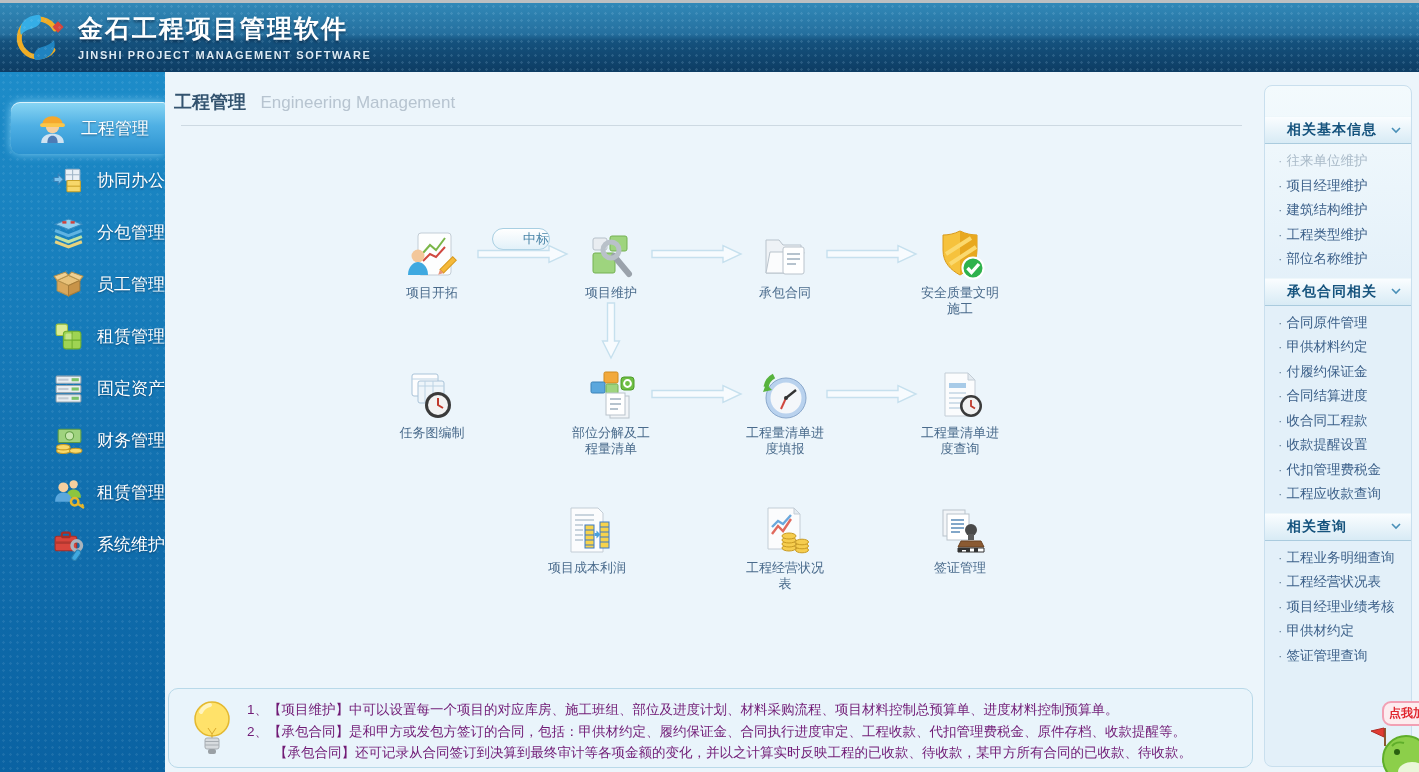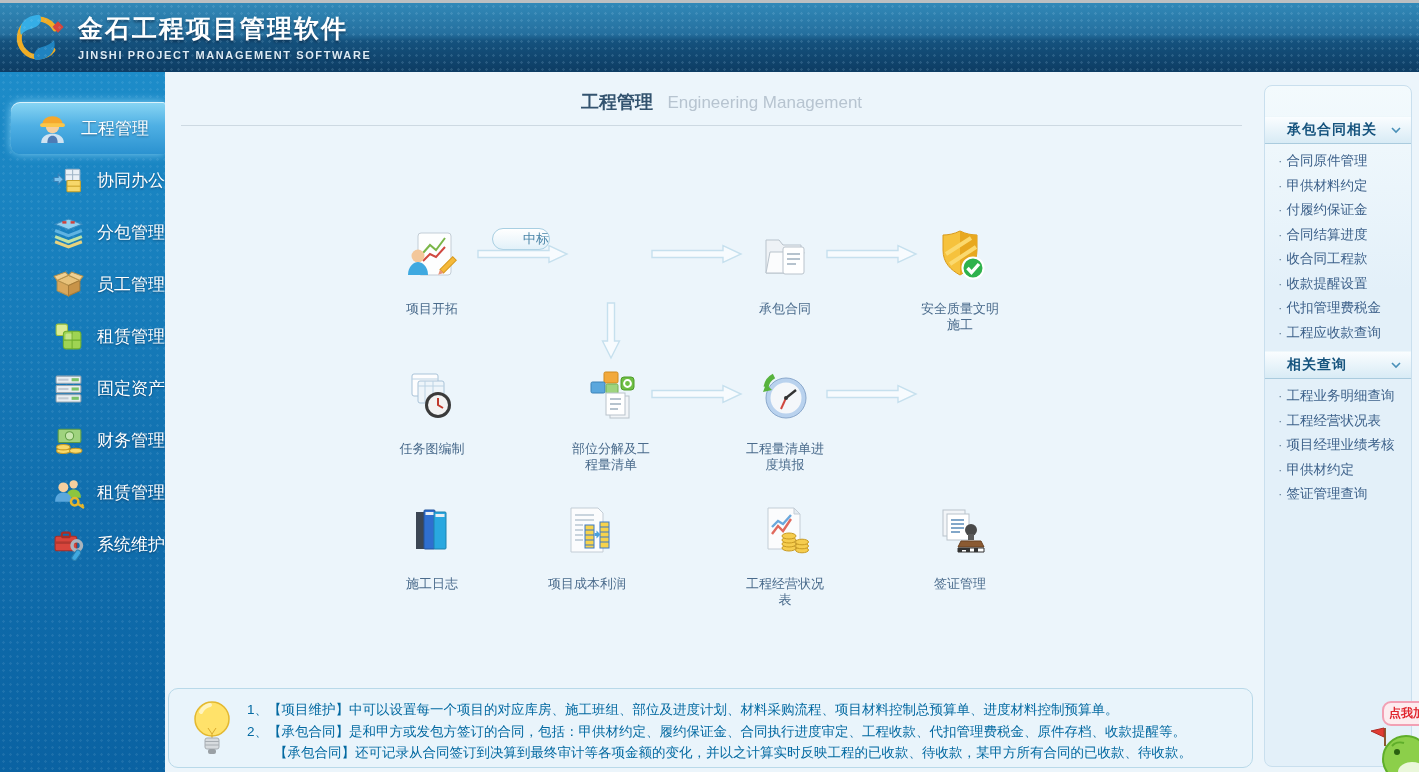--- a/index.html
+++ b/index.html
@@ -29,29 +29,29 @@
   .nav-item{position:relative;height:52px;display:flex;align-items:center;padding-left:52px;cursor:pointer;}
   .nav-item .nicon{width:33px;height:33px;margin-right:12px;flex:none;}
   .nav-label{font-size:17px;color:#fff;text-shadow:0 1px 2px rgba(0,30,60,.5);white-space:nowrap;}
   .nav-item.active{margin-left:11px;padding-left:25px;border-radius:9px 2px 2px 9px;
     background:linear-gradient(180deg,#8ad6f4 0%,#4fb0e4 45%,#2b92d0 100%);
     box-shadow:0 0 10px rgba(140,215,250,.9), inset 0 1px 0 rgba(255,255,255,.7);}
 
   
   .main{position:absolute;left:165px;top:72px;right:0;bottom:0;background:#ecf5fb;}
   .content{position:absolute;left:0;top:0;width:1093px;bottom:0;}
-  .page-head{padding:18px 0 0 20px;text-align:center;}
+  .page-head{padding:18px 0 0 9px;}
   .page-title{display:inline;font-size:18px;font-weight:bold;color:#33536f;}
   .page-sub{font-size:17px;color:#b7c4d0;margin-left:10px;}
   .divider{height:1px;background:#cdd9e2;margin:11px 16px 0 16px;}
 
   .flow{position:absolute;inset:0;}
   .fnode{position:absolute;width:88px;text-align:center;cursor:pointer;}
   .fnode svg{width:54px;height:54px;display:block;margin:0 auto;}
-  .flabel{margin-top:19px;font-size:13px;line-height:16px;color:#4a6b8c;}
+  .flabel{margin-top:3px;font-size:13px;line-height:16px;color:#4a6b8c;}
   .arrow{position:absolute;}
   .badge{position:absolute;left:327px;top:156px;width:56px;height:20px;line-height:20px;text-align:right;
     background:linear-gradient(#ffffff,#e2f1f9);border:1px solid #a8cfe2;border-radius:11px;
     font-size:13px;color:#4a85a8;}
 
   
   .side-panel{position:absolute;top:13px;right:7px;width:148px;bottom:5px;box-sizing:border-box;
     background:linear-gradient(180deg,#f3fafd,#e3f0f9 30%,#e3f0f9);
     border:1px solid #c9dfee;border-radius:8px;padding-top:30px;}
   .sp-head{height:26px;display:flex;align-items:center;justify-content:space-between;
@@ -64,21 +64,21 @@
   .sp-item{height:24.5px;line-height:24.5px;padding-left:13px;font-size:13.5px;color:#3d618a;
     cursor:pointer;white-space:nowrap;}
   .sp-item::before{content:"·";margin-right:4px;color:#6a86a0;}
   .sp-item.dim{color:#a9bac8;}
   .sp-item.dim::before{color:#a9bac8;}
 
   
   .note-panel{position:absolute;left:3px;top:616px;width:1085px;height:80px;box-sizing:border-box;
     background:#e9f4fb;border:1px solid #b9d9e9;border-radius:10px;padding:10px 10px 0 78px;}
   .bulb{position:absolute;left:20px;top:8px;width:46px;height:64px;}
-  .note-line{font-size:13.5px;line-height:21.5px;color:#0369a1;white-space:nowrap;}
+  .note-line{font-size:13.5px;line-height:21.5px;color:#701a75;white-space:nowrap;}
   .note-line.indent{padding-left:27px;}
 
   
   .mascot{position:absolute;right:-13px;bottom:-10px;width:76px;z-index:40;cursor:pointer;}
   .mascot-bubble{display:inline-block;background:#fdecef;border:2px solid #f2a0b4;border-radius:9px;
     color:#e0262e;font-weight:bold;font-size:12px;padding:2px 5px;margin-left:26px;white-space:nowrap;}
   .mascot-body svg{display:block;margin-left:12px;}
 </style>
 </head>
 <body>
@@ -233,20 +233,30 @@
             <g transform="rotate(45 41 39)">
                 <rect x="38.5" y="27" width="5" height="18" fill="#f5b93a" stroke="#d89a1c"></rect>
                 <path d="M38.5 45 l2.5 5 2.5 -5 z" fill="#e8937a"></path>
               </g>
             <circle cx="13" cy="28" r="6.5" fill="#f3c79a"></circle>
             <path d="M3 47 c0 -9 6 -13 10 -13 s10 4 10 13 z" fill="#3fa9e0"></path>
           </svg>
           <div class="flabel">项目开拓</div>
         </div>
 
+        <div class="fnode" style="left:402px;top:156px;">
+          <svg viewBox="0 0 54 54">
+            <rect x="9" y="10" width="14" height="12" rx="2" fill="#e9edf1" stroke="#b7c1ca"></rect>
+            <rect x="26" y="8" width="17" height="15" rx="2" fill="#9ed47e" stroke="#74b153"></rect>
+            <rect x="9" y="25" width="22" height="20" rx="2" fill="#9ed47e" stroke="#74b153"></rect>
+            <path d="M45 46 L30 28" stroke="#9aa2ab" stroke-width="6" stroke-linecap="round"></path>
+            <circle cx="27" cy="22" r="8" fill="none" stroke="#b9c1c9" stroke-width="5"></circle>
+          </svg>
+          <div class="flabel">项目维护</div>
+        </div>
 
         <div class="fnode" style="left:576px;top:156px;">
           <svg viewBox="0 0 54 54">
             <path d="M8 12 h13 l4 5 h18 v28 h-35 z" fill="#eef2f6" stroke="#b9c3cc"></path>
             <path d="M8 45 l4 -21 h34 l-4 21 z" fill="#fbfcfd" stroke="#b9c3cc"></path>
             <rect x="25" y="19" width="21" height="27" rx="2" fill="#ffffff" stroke="#b9c3cc"></rect>
             <path d="M29 26 h13 M29 31 h13 M29 36 h9" stroke="#9fb0bf" stroke-width="1.6"></path>
           </svg>
           <div class="flabel">承包合同</div>
         </div>
@@ -317,42 +327,44 @@
             <circle cx="28" cy="30" r="15.5" fill="#f4f7fa"></circle>
             <path d="M28 30 L38 22" stroke="#333" stroke-width="2.4"></path>
             <path d="M28 30 L23 41" stroke="#d0483f" stroke-width="2"></path>
             <circle cx="28" cy="30" r="2" fill="#333"></circle>
             <path d="M16 8 a15 15 0 0 0 -8 11" fill="none" stroke="#58b33e" stroke-width="5"></path>
             <path d="M5 24 l3 -8 6 6 z" fill="#58b33e"></path>
           </svg>
           <div class="flabel">工程量清单进度填报</div>
         </div>
 
+        <div class="fnode" style="left:751px;top:296px;">
+          <svg viewBox="0 0 54 54">
+            <path d="M12 5 h23 l7 7 v36 h-30 z" fill="#fbfcfd" stroke="#c3cdd6"></path>
+            <path d="M35 5 l7 7 h-7 z" fill="#e4ebf1" stroke="#c3cdd6"></path>
+            <rect x="16" y="15" width="17" height="5" fill="#a8cbe8"></rect>
+            <path d="M16 25 h17 M16 30 h17 M16 35 h17 M16 40 h17" stroke="#c3d5e4" stroke-width="1.4"></path>
+            <circle cx="38" cy="38" r="11" fill="#3a3a3a"></circle>
+            <circle cx="38" cy="38" r="8.5" fill="#f2f2f2"></circle>
+            <path d="M38 32 v6 l4 2.5" stroke="#c0392b" stroke-width="1.8" fill="none"></path>
+          </svg>
+          <div class="flabel">工程量清单进度查询</div>
+        </div>
 
         <div class="arrow" style="left:486px;top:312px;">
           <svg width="92" height="20" viewBox="0 0 92 20">
               <path d="M1 6.5 h71 V1.5 l18 8.5 -18 8.5 v-5 H1 z" fill="#f7fbfe" stroke="#c6e0ee" stroke-width="1.4"></path>
             </svg>
         </div>
         <div class="arrow" style="left:661px;top:312px;">
           <svg width="92" height="20" viewBox="0 0 92 20">
               <path d="M1 6.5 h71 V1.5 l18 8.5 -18 8.5 v-5 H1 z" fill="#f7fbfe" stroke="#c6e0ee" stroke-width="1.4"></path>
             </svg>
         </div>
 
-        <div class="fnode" style="left:223px;top:431px;">
-          <svg viewBox="0 0 54 54">
-            <rect x="11" y="9" width="9" height="37" fill="#3c4654"></rect>
-            <rect x="19" y="7" width="11" height="39" rx="1" fill="#2f6fd0" stroke="#24549c"></rect>
-            <rect x="29" y="9" width="12" height="37" rx="1" fill="#29a8e0" stroke="#1f82ae"></rect>
-            <rect x="20.5" y="9" width="8" height="3" fill="#e8eef4"></rect>
-            <rect x="30.5" y="11" width="9" height="3" fill="#e8eef4"></rect>
-          </svg>
-          <div class="flabel">施工日志</div>
-        </div>
 
         <div class="fnode" style="left:378px;top:431px;">
           <svg viewBox="0 0 54 54">
             <path d="M11 5 h27 l5 5 v39 h-32 z" fill="#fbfcfd" stroke="#c3cdd6"></path>
             <path d="M15 12 h19 M15 17 h19 M15 22 h8 M15 27 h8 M15 32 h8 M15 37 h8" stroke="#b9c6d2" stroke-width="1.5"></path>
             <rect x="25" y="22" width="9" height="23" fill="#f7d34c" stroke="#3a79c8"></rect>
             <path d="M25 27 h9 M25 32 h9 M25 37 h9 M25 42 h9" stroke="#3a79c8" stroke-width="1.2"></path>
             <rect x="40" y="19" width="9" height="26" fill="#f7d34c" stroke="#3a79c8"></rect>
             <path d="M40 24 h9 M40 29 h9 M40 34 h9 M40 39 h9" stroke="#3a79c8" stroke-width="1.2"></path>
             <path d="M34.5 30 h2 v-2.5 l4 4 -4 4 v-2.5 h-2 z" fill="#4aa0dc"></path>
@@ -406,20 +418,35 @@
         </svg>
         <div class="note-line">1、【项目维护】中可以设置每一个项目的对应库房、施工班组、部位及进度计划、材料采购流程、项目材料控制总预算单、进度材料控制预算单。</div>
         <div class="note-line">2、【承包合同】是和甲方或发包方签订的合同，包括：甲供材约定、履约保证金、合同执行进度审定、工程收款、代扣管理费税金、原件存档、收款提醒等。</div>
         <div class="note-line indent">【承包合同】还可记录从合同签订到决算到最终审计等各项金额的变化，并以之计算实时反映工程的已收款、待收款，某甲方所有合同的已收款、待收款。</div>
       </div>
 
     </section>
 
     <aside class="side-panel">
 
+      <section class="sp-section">
+        <header class="sp-head">
+          <span class="sp-title">相关基本信息</span>
+          <svg class="chev" viewBox="0 0 10 7">
+              <path d="M1 1 l4 4 4 -4" stroke="#4a90b8" stroke-width="1.6" fill="none"></path>
+            </svg>
+        </header>
+        <ul class="sp-list">
+          <li class="sp-item dim">往来单位维护</li>
+          <li class="sp-item">项目经理维护</li>
+          <li class="sp-item">建筑结构维护</li>
+          <li class="sp-item">工程类型维护</li>
+          <li class="sp-item">部位名称维护</li>
+        </ul>
+      </section>
 
       <section class="sp-section">
         <header class="sp-head">
           <span class="sp-title">承包合同相关</span>
           <svg class="chev" viewBox="0 0 10 7">
               <path d="M1 1 l4 4 4 -4" stroke="#4a90b8" stroke-width="1.6" fill="none"></path>
             </svg>
         </header>
         <ul class="sp-list">
           <li class="sp-item">合同原件管理</li>

